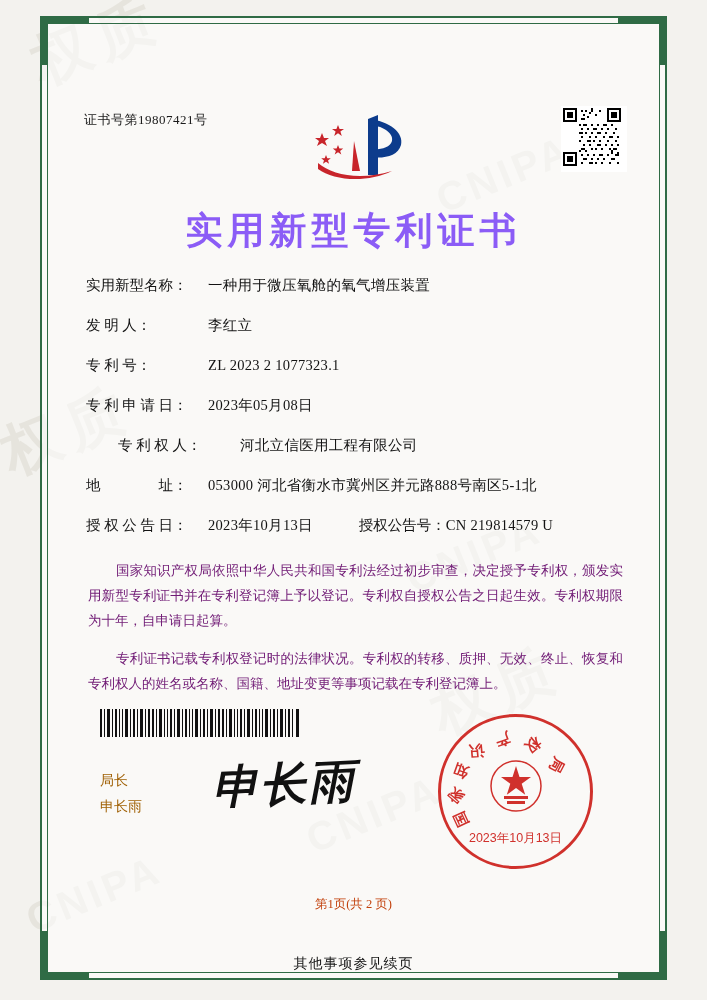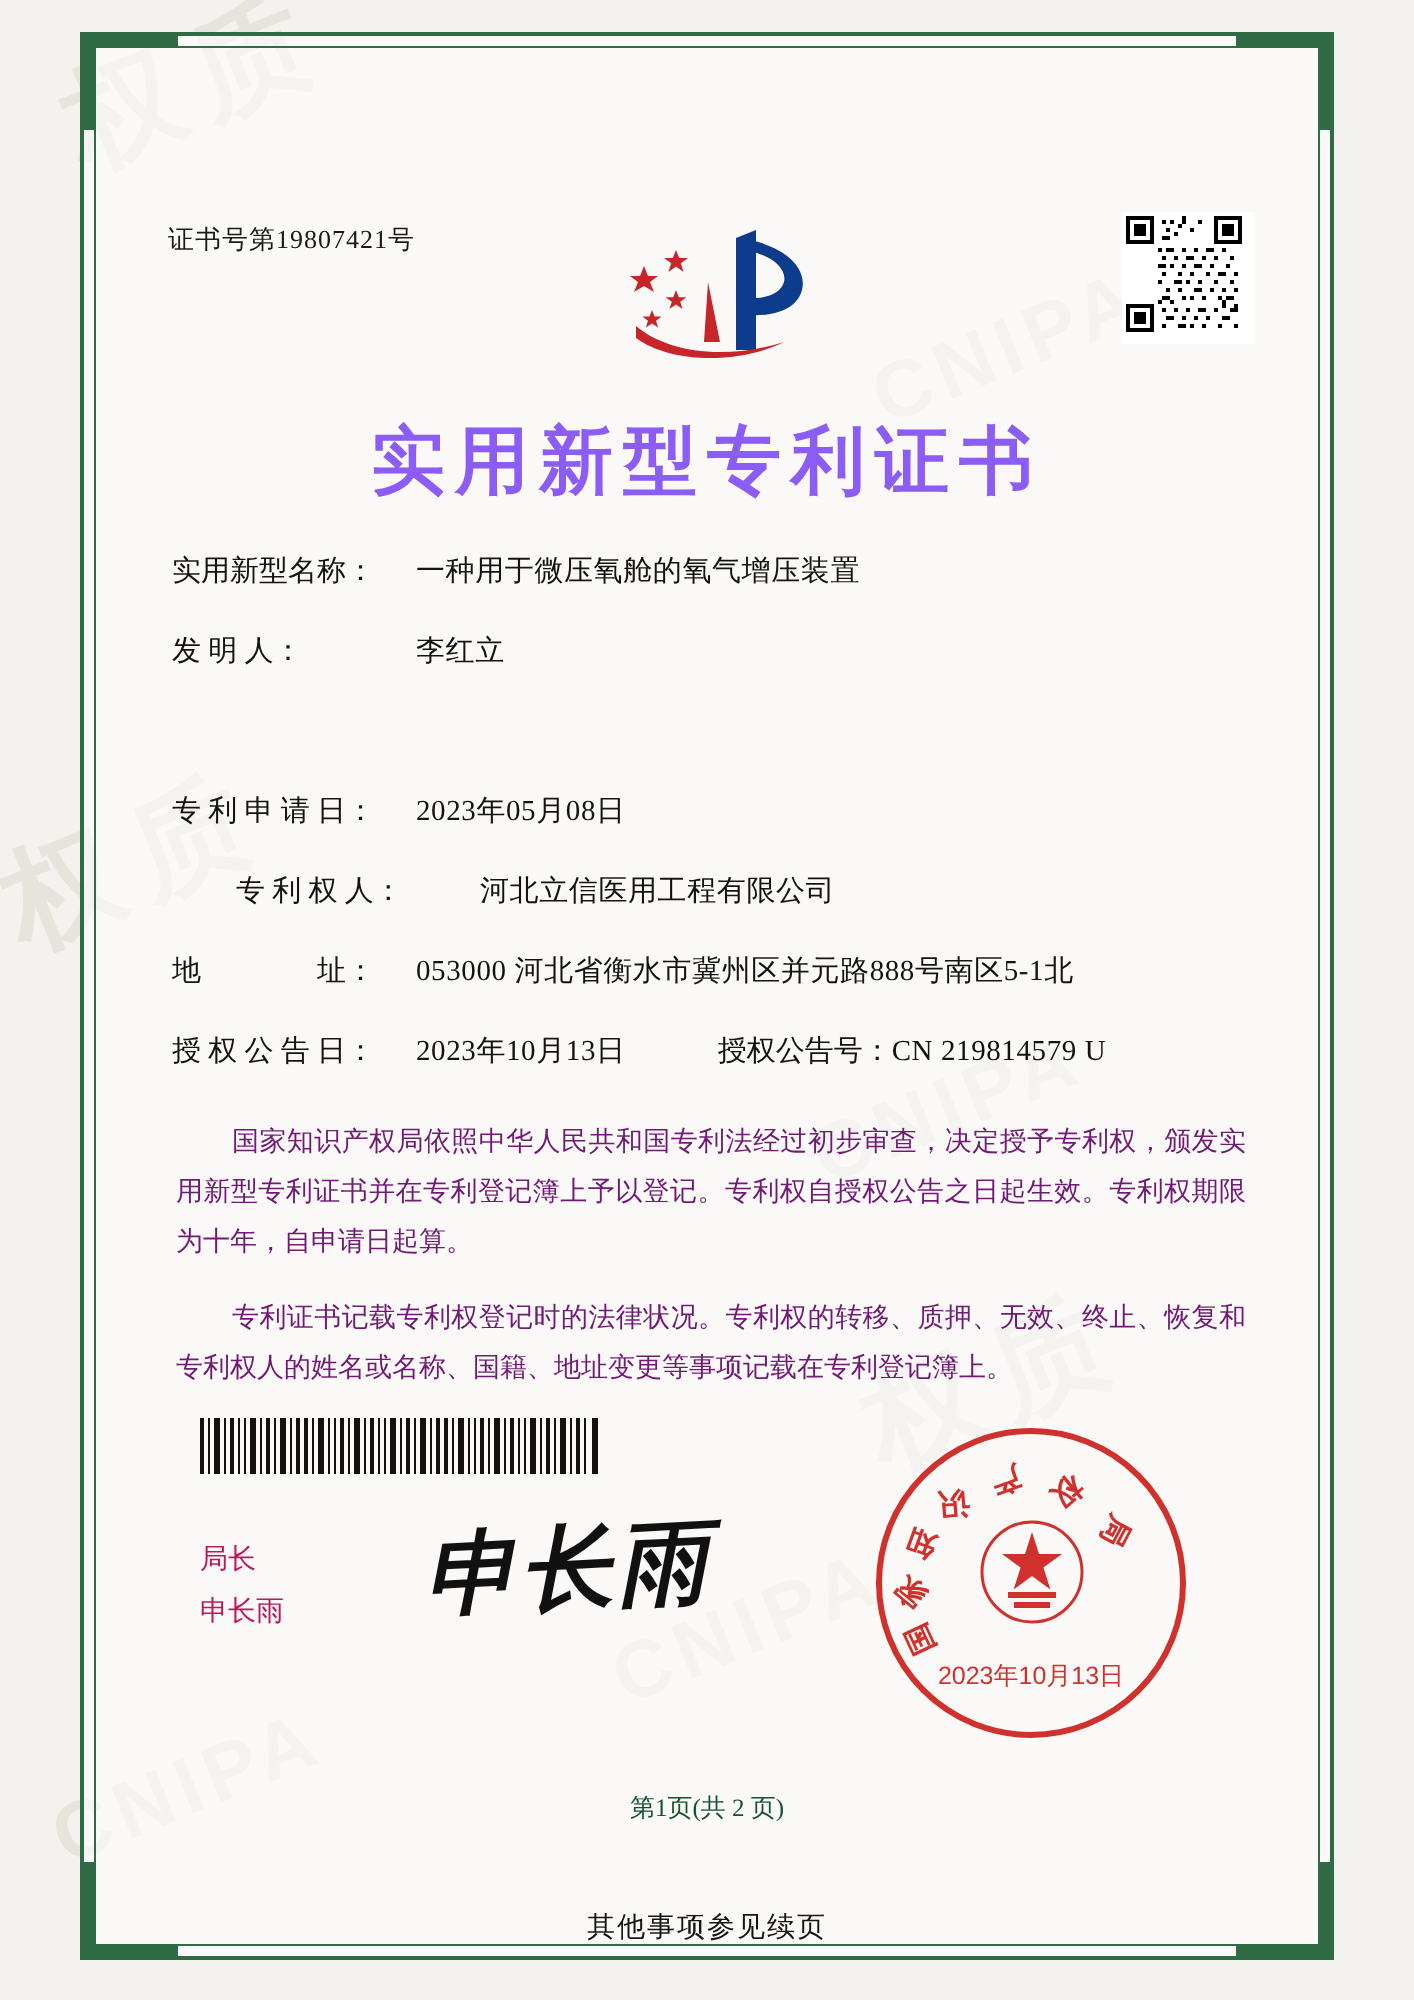--- a/index.html
+++ b/index.html
@@ -109,21 +109,21 @@
 
   
   #barcode{
     position:absolute;left:60px;top:693px;
     width:200px;height:28px;
   }
 
   
   #sig-label{
     position:absolute;left:60px;top:752px;
-    font-size:14px;color:#be185d;line-height:26px;
+    font-size:14px;color:#a16207;line-height:26px;
   }
   #sig-script{
     position:absolute;left:172px;top:738px;
     font-size:46px;color:#111;
     font-family:"Liberation Serif", serif;
     font-style:italic;font-weight:bold;
     letter-spacing:2px;
     transform:rotate(-3deg);
   }
 
@@ -148,21 +148,21 @@
     width:18px;height:18px;line-height:18px;text-align:center;
   }
   #seal-star{
     position:absolute;left:50%;top:44px;transform:translateX(-50%);
     width:56px;height:56px;
   }
 
   
   #page-no{
     position:absolute;left:0;right:0;top:880px;
-    text-align:center;font-size:12.5px;color:#14532d;
+    text-align:center;font-size:12.5px;color:#c2410c;
   }
   #bottom-note{
     position:absolute;left:0;right:0;top:955px;
     text-align:center;font-size:14px;color:#151515;letter-spacing:1px;
     z-index:3;
   }
 </style>
 </head>
 <body>
 
@@ -303,20 +303,23 @@
     </div>
 
     <div id="title">实用新型专利证书</div>
 
     <div class="row r2">
       <span class="lbl">发 明 人：</span><span class="val">李红立</span>
     </div>
     <div class="row r1">
       <span class="lbl">实用新型名称：</span><span class="val">一种用于微压氧舱的氧气增压装置</span>
     </div>
+    <div class="row r3">
+      <span class="lbl">专 利 号：</span><span class="val">ZL 2023 2 1077323.1</span>
+    </div>
     <div class="row r4">
       <span class="lbl">专 利 申 请 日：</span><span class="val">2023年05月08日</span>
     </div>
     <div class="row r5">
       <span class="lbl">专 利 权 人：</span><span class="val">河北立信医用工程有限公司</span>
     </div>
     <div class="row r6">
       <span class="lbl">地　　　　址：</span><span class="val">053000 河北省衡水市冀州区并元路888号南区5-1北</span>
     </div>
     <div class="row r7">

